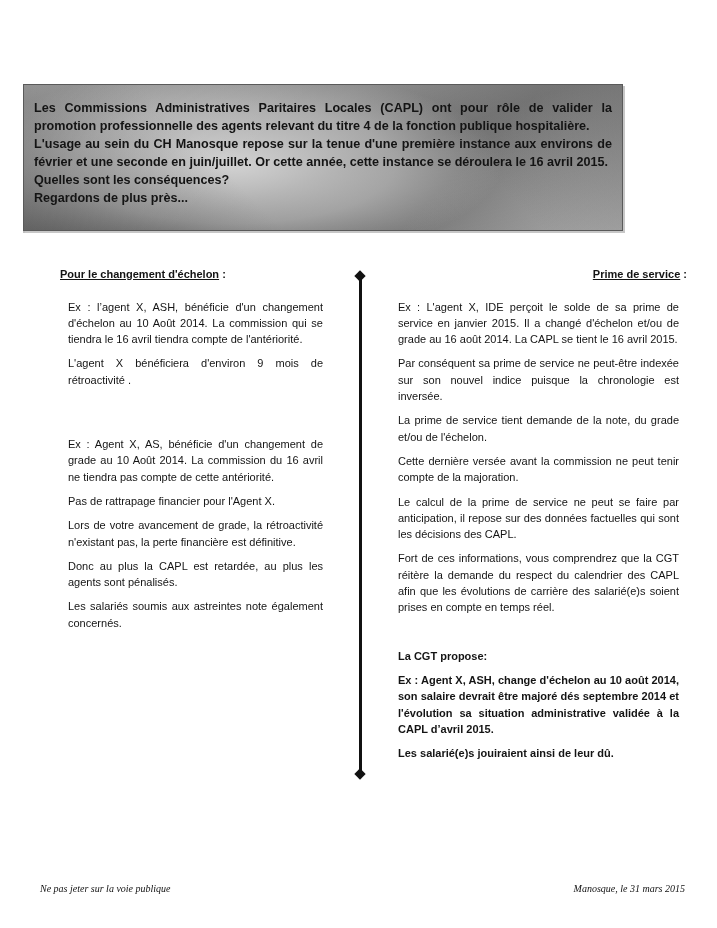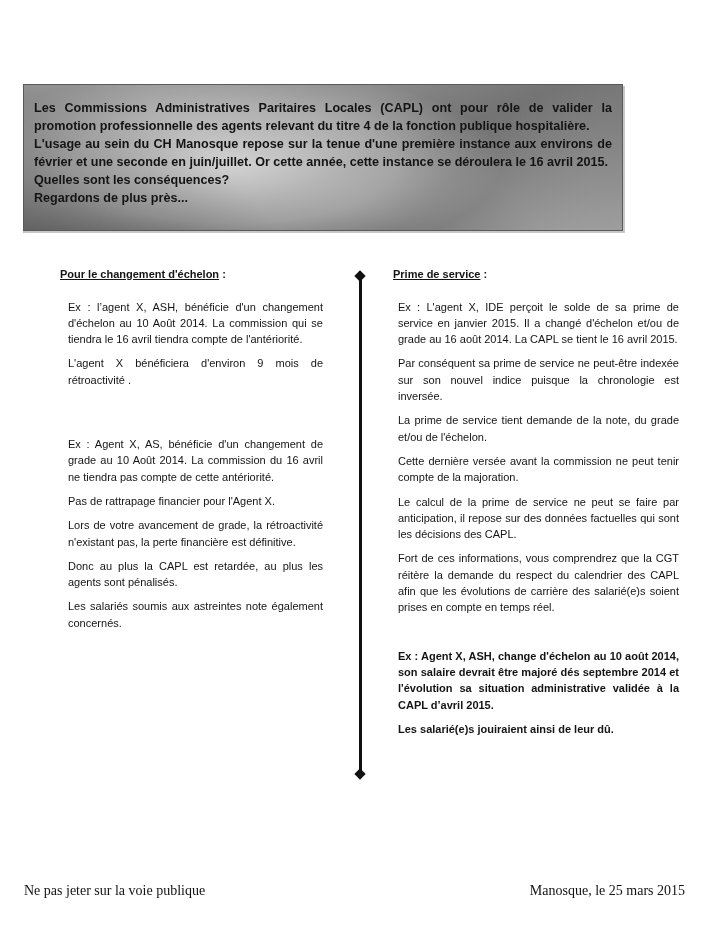--- a/index.html
+++ b/index.html
@@ -40,37 +40,37 @@
   }
   .col-left { left: 60px; width: 271px; }
   .col-right { left: 390px; width: 297px; }
   .col p { margin: 8px; text-align: justify; }
   .heading { margin: 0 0 16.3px 0; }
   .heading .u { text-decoration: underline; font-weight: bold; }
   .heading .colon { font-weight: bold; }
   .gap { height: 32px; }
   .gap-small { height: 16px; }
   .bold { font-weight: bold; }
-  .indent { padding-left: 3px; }
+  .indent { padding-left: 3px; text-align: right; }
 
   .divider {
     position: absolute; left: 359px; top: 276px; width: 3px; height: 500px;
     background: #111;
   }
   .diamond {
     position: absolute; left: 356px; width: 8px; height: 8px; background: #111;
     transform: rotate(45deg);
   }
   .diamond.top { top: 272px; }
   .diamond.bottom { top: 770px; }
 
   .footer-left, .footer-right {
     position: absolute; top: 883px;
     font-family: "Liberation Serif", "DejaVu Serif", serif;
-    font-size: 14px; color: #111;
+    font-style: italic; font-size: 10px; color: #111; margin-left: 16px;
   }
   .footer-left { left: 24px; }
   .footer-right { right: 32px; }
 </style>
 </head>
 <body>
 
 <div class="intro-box">
   <div class="bg2"></div>
   <div class="intro-text">
@@ -107,18 +107,19 @@
   </div>
   <p>Ex : L'agent X, IDE  perçoit  le solde de sa prime de service en janvier 2015. Il a changé d'échelon et/ou de grade au 16 août 2014. La CAPL se tient le 16 avril 2015.</p>
   <p>Par conséquent sa prime de service ne peut-être indexée sur son nouvel indice puisque la chronologie est inversée.</p>
   <p> La prime de service  tient demande de la note, du grade et/ou de l'échelon.</p>
   <p>Cette dernière  versée avant la commission  ne peut tenir compte de la majoration.</p>
   <p>Le calcul  de la prime de service ne peut se faire par anticipation, il repose sur des données factuelles qui sont les décisions des CAPL.</p>
   <p> Fort de ces informations, vous comprendrez que la CGT réitère la demande du respect du calendrier des CAPL afin que les évolutions de carrière des salarié(e)s soient prises en compte  en temps réel.</p>
 
   <div class="gap-small"></div>
 
+  <p class="bold">La CGT propose:</p>
   <p class="bold"> Ex : Agent X, ASH, change d'échelon au 10 août 2014, son salaire devrait être majoré dés septembre 2014 et l'évolution sa situation administrative validée à  la CAPL d’avril 2015.</p>
   <p class="bold"> Les salarié(e)s jouiraient  ainsi de leur dû.</p>
 </div>
 
 <div class="footer-left">Ne pas jeter sur la voie publique</div>
-<div class="footer-right">Manosque, le 25 mars 2015</div>
+<div class="footer-right">Manosque, le 31 mars 2015</div>
 
 </body></html>

